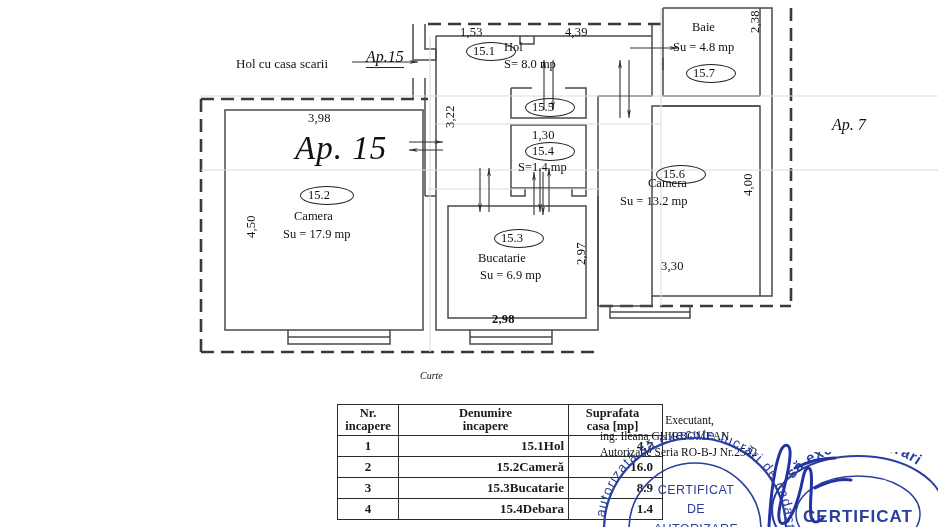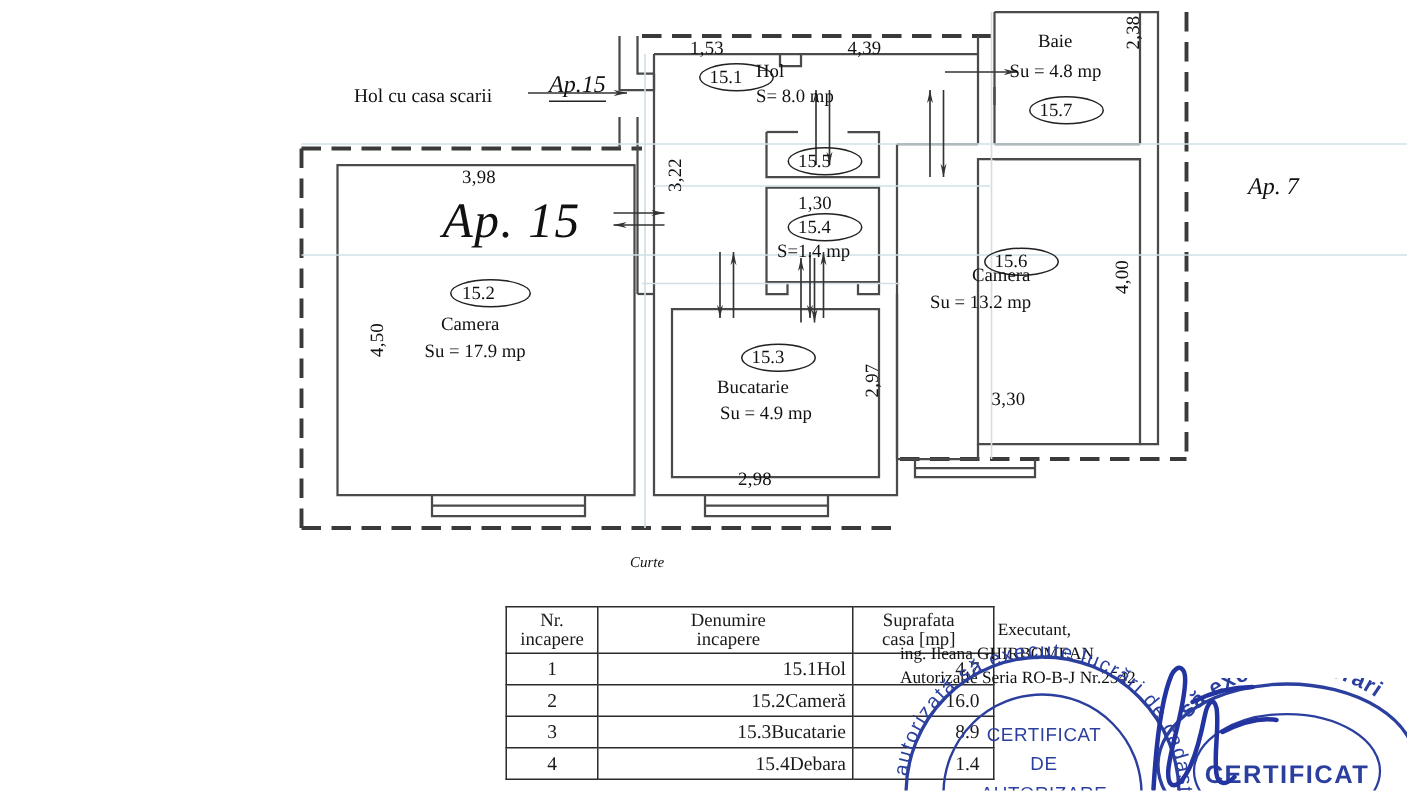--- a/index.html
+++ b/index.html
@@ -21,21 +21,21 @@
   .dim{font-size:12.5px;letter-spacing:.2px;}
   .dim-v{transform-origin:0 0;}
   .big-italic{font-family:"Liberation Serif",serif;font-style:italic;font-size:33px;letter-spacing:1px;}
   .med-italic{font-family:"Liberation Serif",serif;font-style:italic;font-size:16px;}
   .small-italic{font-family:"Liberation Serif",serif;font-style:italic;font-size:10px;}
   .plain-13{font-size:13px;}
 
   
   #legend-table{position:absolute;left:337px;top:404px;border-collapse:collapse;
       font-family:"Liberation Serif",serif;font-size:13px;}
-  #legend-table td,#legend-table th{border:1px solid #2b2b2b;padding:0 4px;font-weight:normal;}
+  #legend-table td,#legend-table th{border:1px solid #2b2b2b;padding:0 4px;font-weight:bold;}
   #legend-table th{font-size:12.5px;line-height:1.05;text-align:center;vertical-align:middle;padding:2px 3px;}
   .c-nr{width:52px;text-align:center;}
   .c-den{width:158px;text-align:right;padding-left:7px !important;}
   .c-sup{width:80px;text-align:right;padding-right:9px !important;}
   .row-h{height:21px;}
   .den-num{display:inline-block;min-width:34px;}
 
   
   #executant{position:absolute;left:600px;top:413px;font-size:11.5px;line-height:1.38;
     font-family:"Liberation Serif",serif;color:#111;}
@@ -201,39 +201,39 @@
 
   <div style="position:absolute;left:525px;top:142px;width:48px;height:17px;border:1.3px solid #222;border-radius:50%;">
     <span class="txt room-tag" style="left:6px;top:1px;">15.4</span>
   </div>
   <div class="txt room-area" style="left:518px;top:160px;">S=1.4 mp</div>
 
   <div style="position:absolute;left:494px;top:229px;width:48px;height:17px;border:1.3px solid #222;border-radius:50%;">
     <span class="txt room-tag" style="left:6px;top:1px;">15.3</span>
   </div>
   <div class="txt room-name" style="left:478px;top:251px;">Bucatarie</div>
-  <div class="txt room-area" style="left:480px;top:268px;">Su = 4.9 mp</div>
+  <div class="txt room-area" style="left:480px;top:268px;">Su = 6.9 mp</div>
 
   <div style="position:absolute;left:656px;top:153px;width:48px;height:17px;border:1.3px solid #222;border-radius:50%;margin-top:12px;">
     <span class="txt room-tag" style="left:6px;top:1px;">15.6</span>
   </div>
   <div class="txt room-name" style="left:648px;top:176px;">Camera</div>
   <div class="txt room-area" style="left:620px;top:194px;">Su = 13.2 mp</div>
 
   <div style="position:absolute;left:686px;top:16px;width:48px;height:17px;border:1.3px solid #222;border-radius:50%;margin-top:48px;">
     <span class="txt room-tag" style="left:6px;top:1px;">15.7</span>
   </div>
   <div class="txt room-name" style="left:692px;top:20px;">Baie</div>
   <div class="txt room-area" style="left:673px;top:40px;">Su = 4.8 mp</div>
 
   <div class="txt dim" style="left:308px;top:111px;">3,98</div>
   <div class="txt dim" style="left:460px;top:25px;">1,53</div>
   <div class="txt dim" style="left:565px;top:25px;">4,39</div>
   <div class="txt dim" style="left:532px;top:128px;">1,30</div>
-  <div class="txt dim" style="left:492px;top:312px;">2,98</div>
+  <div class="txt dim" style="left:492px;top:312px;font-weight:bold;">2,98</div>
   <div class="txt dim" style="left:661px;top:259px;">3,30</div>
 
   <div class="txt dim dim-v" style="left:244px;top:238px;transform:rotate(-90deg);">4,50</div>
   <div class="txt dim dim-v" style="left:443px;top:128px;transform:rotate(-90deg);">3,22</div>
   <div class="txt dim dim-v" style="left:748px;top:33px;transform:rotate(-90deg);">2,38</div>
   <div class="txt dim dim-v" style="left:574px;top:265px;transform:rotate(-90deg);">2,97</div>
   <div class="txt dim dim-v" style="left:741px;top:196px;transform:rotate(-90deg);">4,00</div>
 
   <table id="legend-table">
     <thead>

